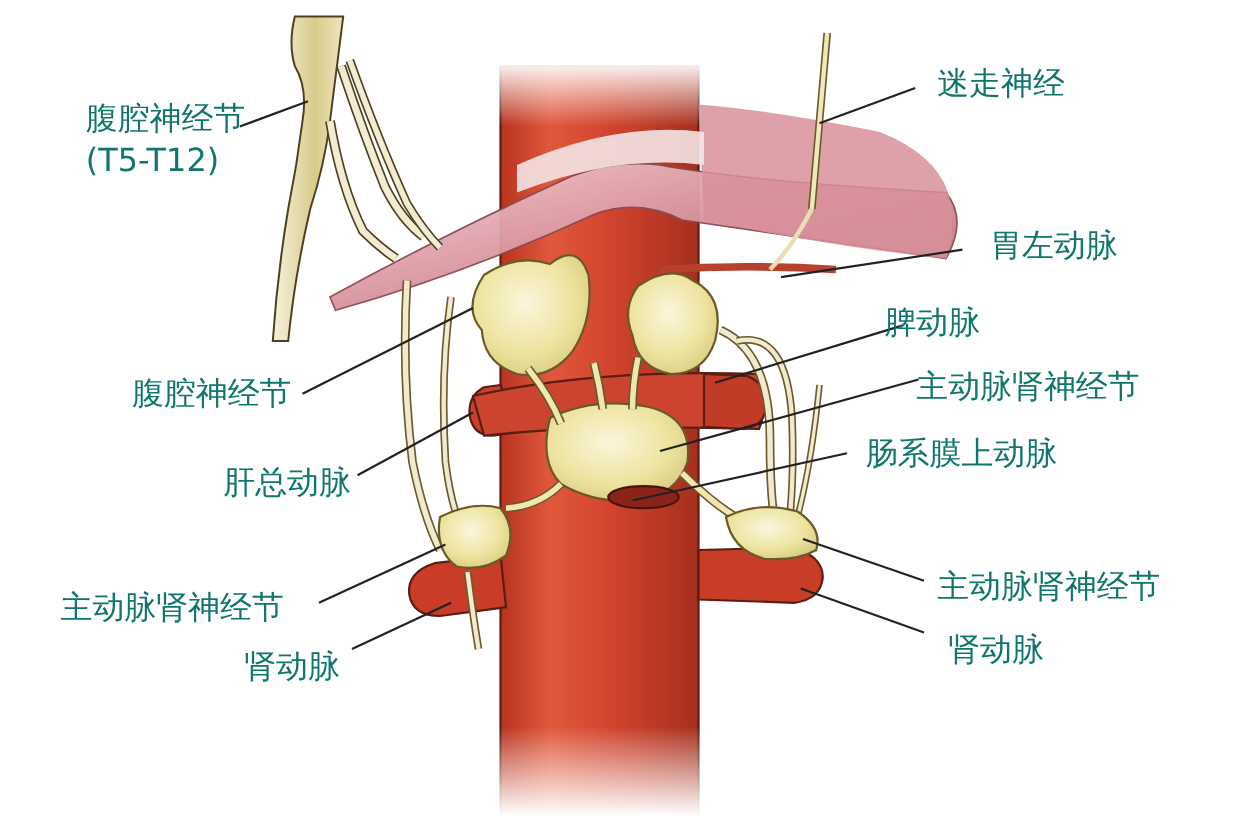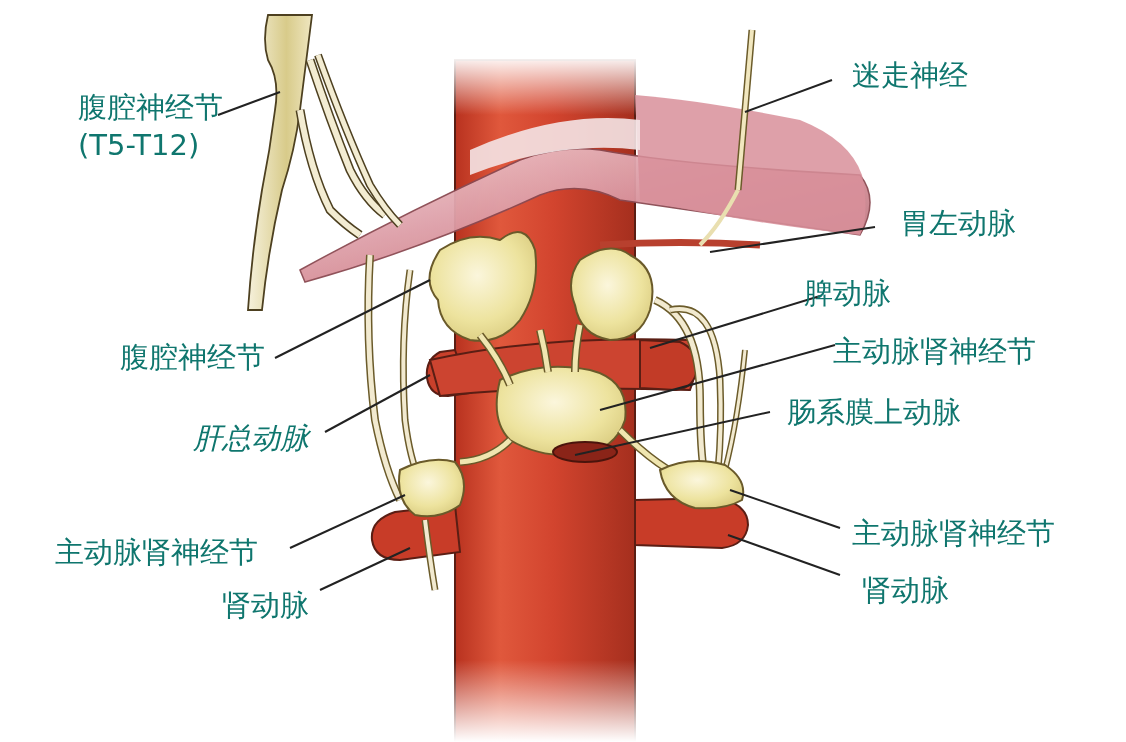--- a/index.html
+++ b/index.html
@@ -141,17 +141,17 @@
 </svg>
 
 <div class="label multiline" style="left:78px; top:88px;">腹腔神经节
 (T5-T12)</div>
 <div class="label" style="left:852px; top:58px;">迷走神经</div>
 <div class="label" style="left:900px; top:206px;">胃左动脉</div>
 <div class="label" style="left:804px; top:276px;">脾动脉</div>
 <div class="label" style="left:833px; top:334px;">主动脉肾神经节</div>
 <div class="label" style="left:787px; top:395px;text-align:right;">肠系膜上动脉</div>
 <div class="label" style="left:120px; top:340px;">腹腔神经节</div>
-<div class="label" style="left:193px; top:421px;font-style:italic;">肝总动脉</div>
+<div class="label" style="left:203px; top:421px;">肝总动脉</div>
 <div class="label" style="left:55px; top:535px;">主动脉肾神经节</div>
 <div class="label" style="left:222px; top:588px;">肾动脉</div>
 <div class="label" style="left:852px; top:516px;">主动脉肾神经节</div>
 <div class="label" style="left:862px; top:573px;">肾动脉</div>
 
 </body></html>

